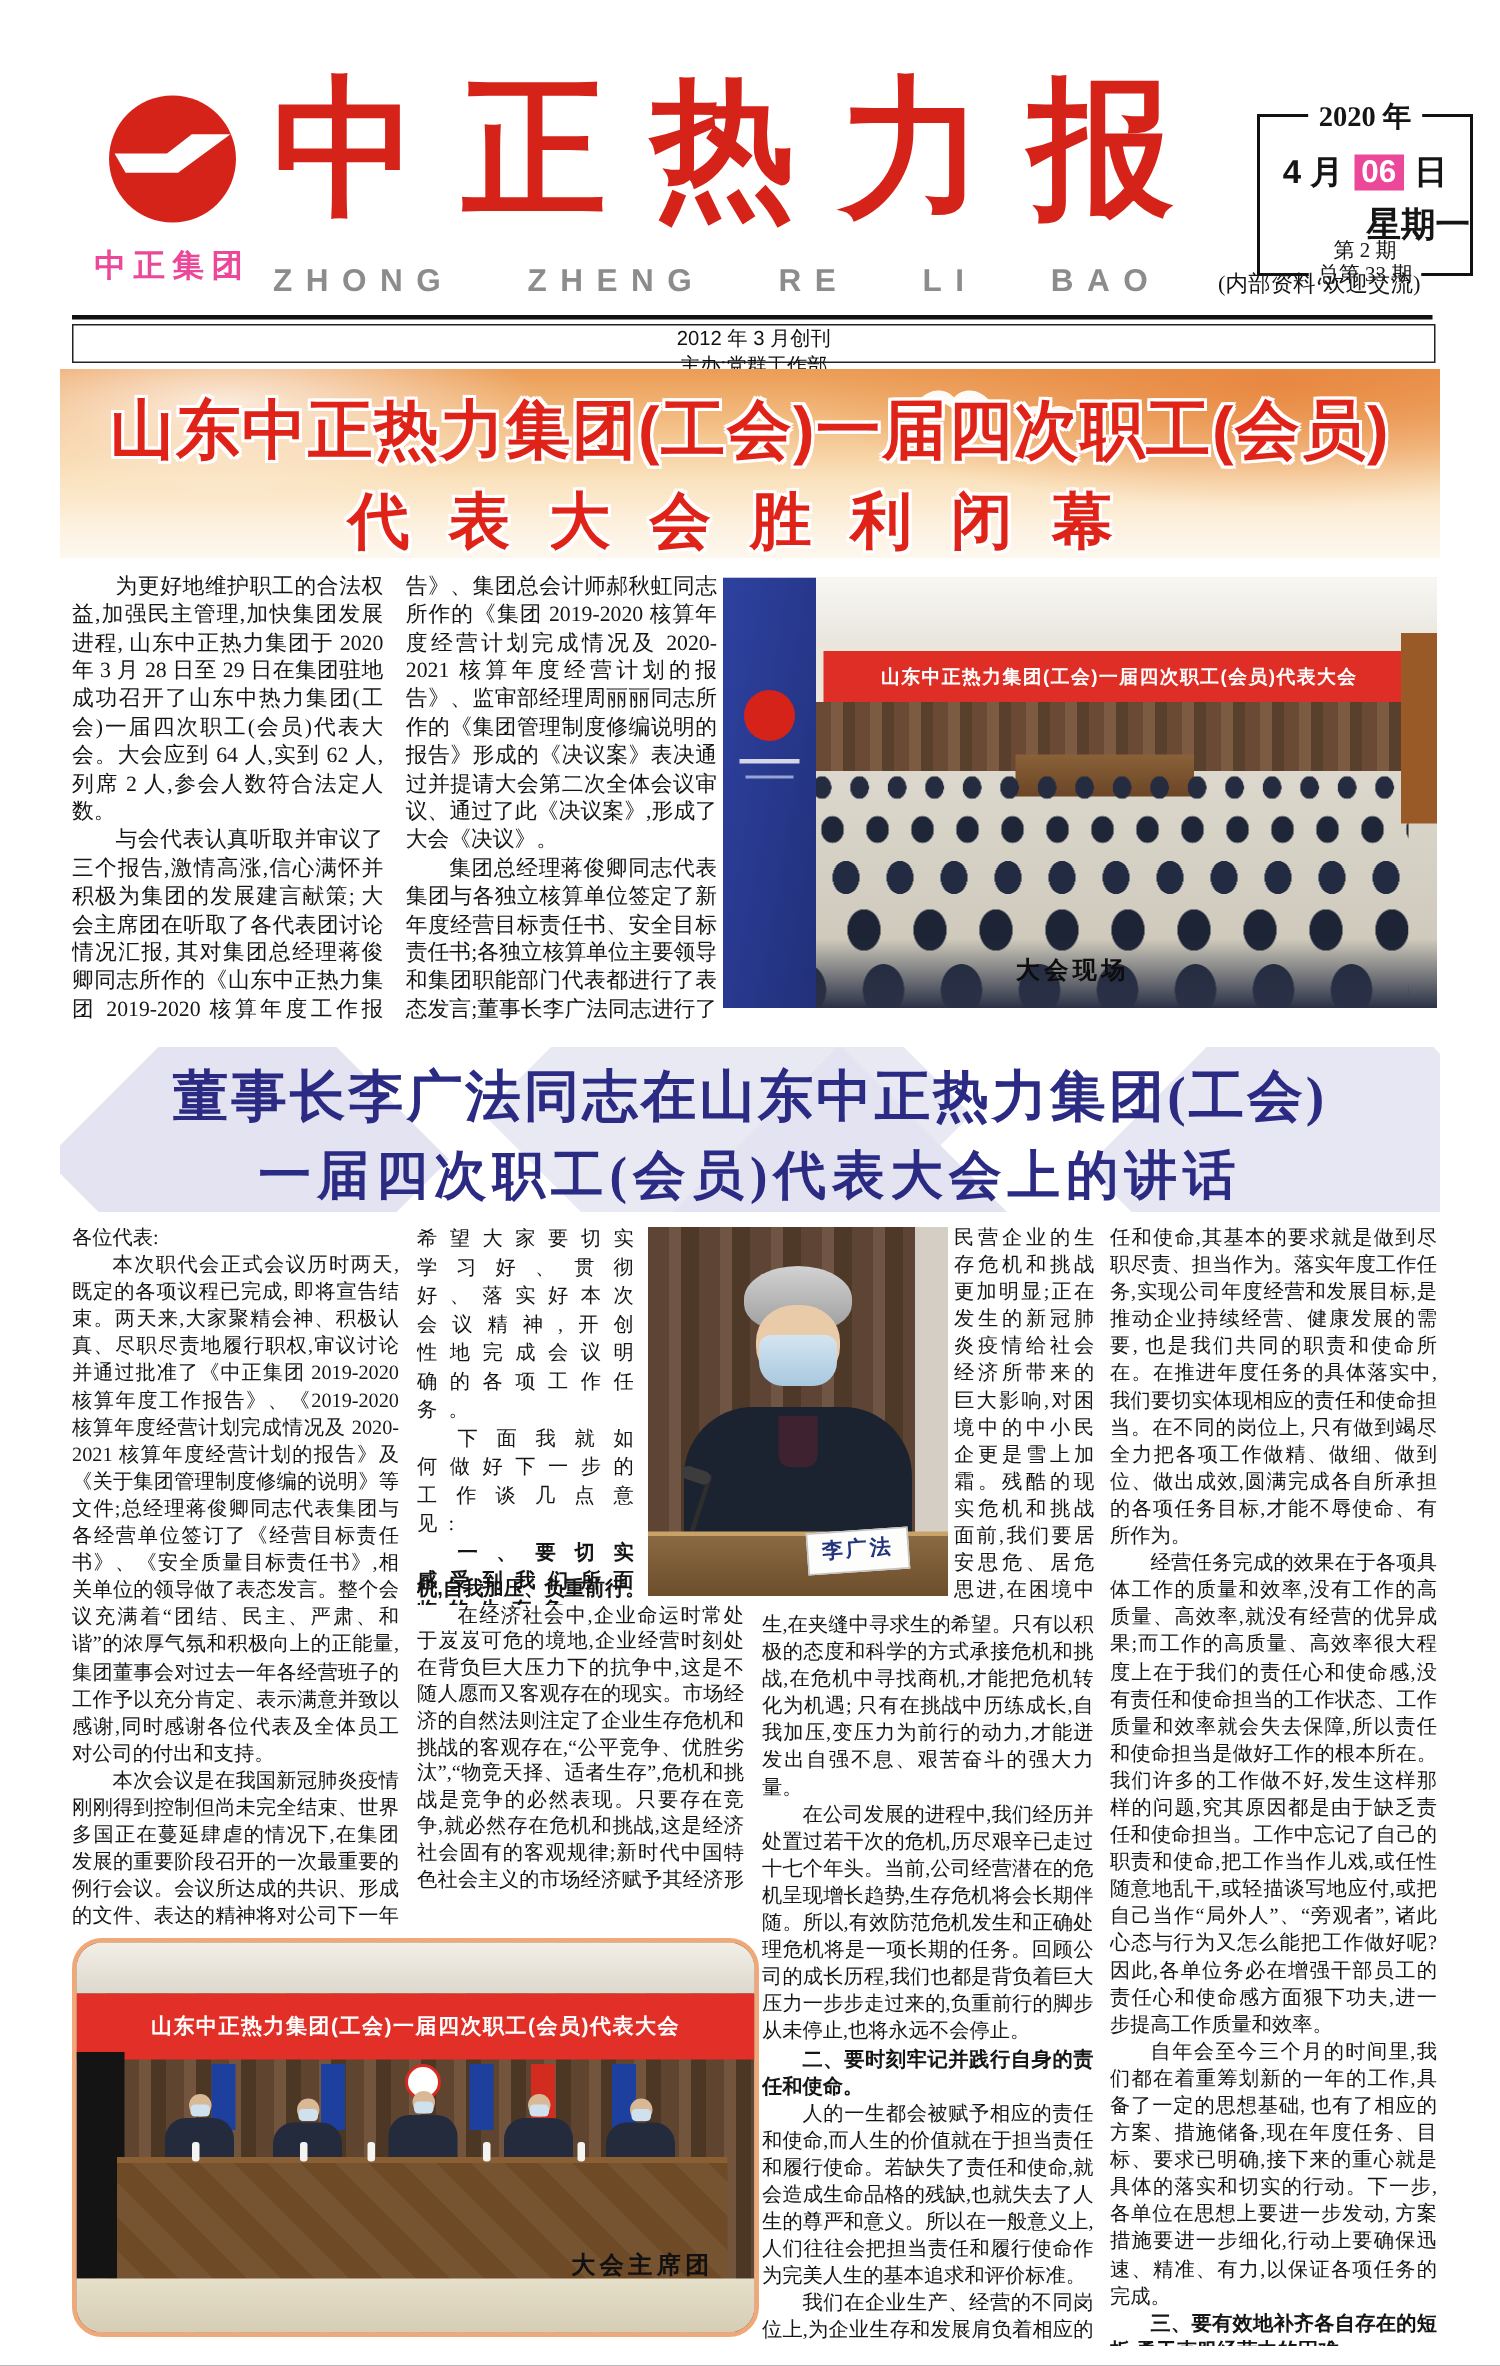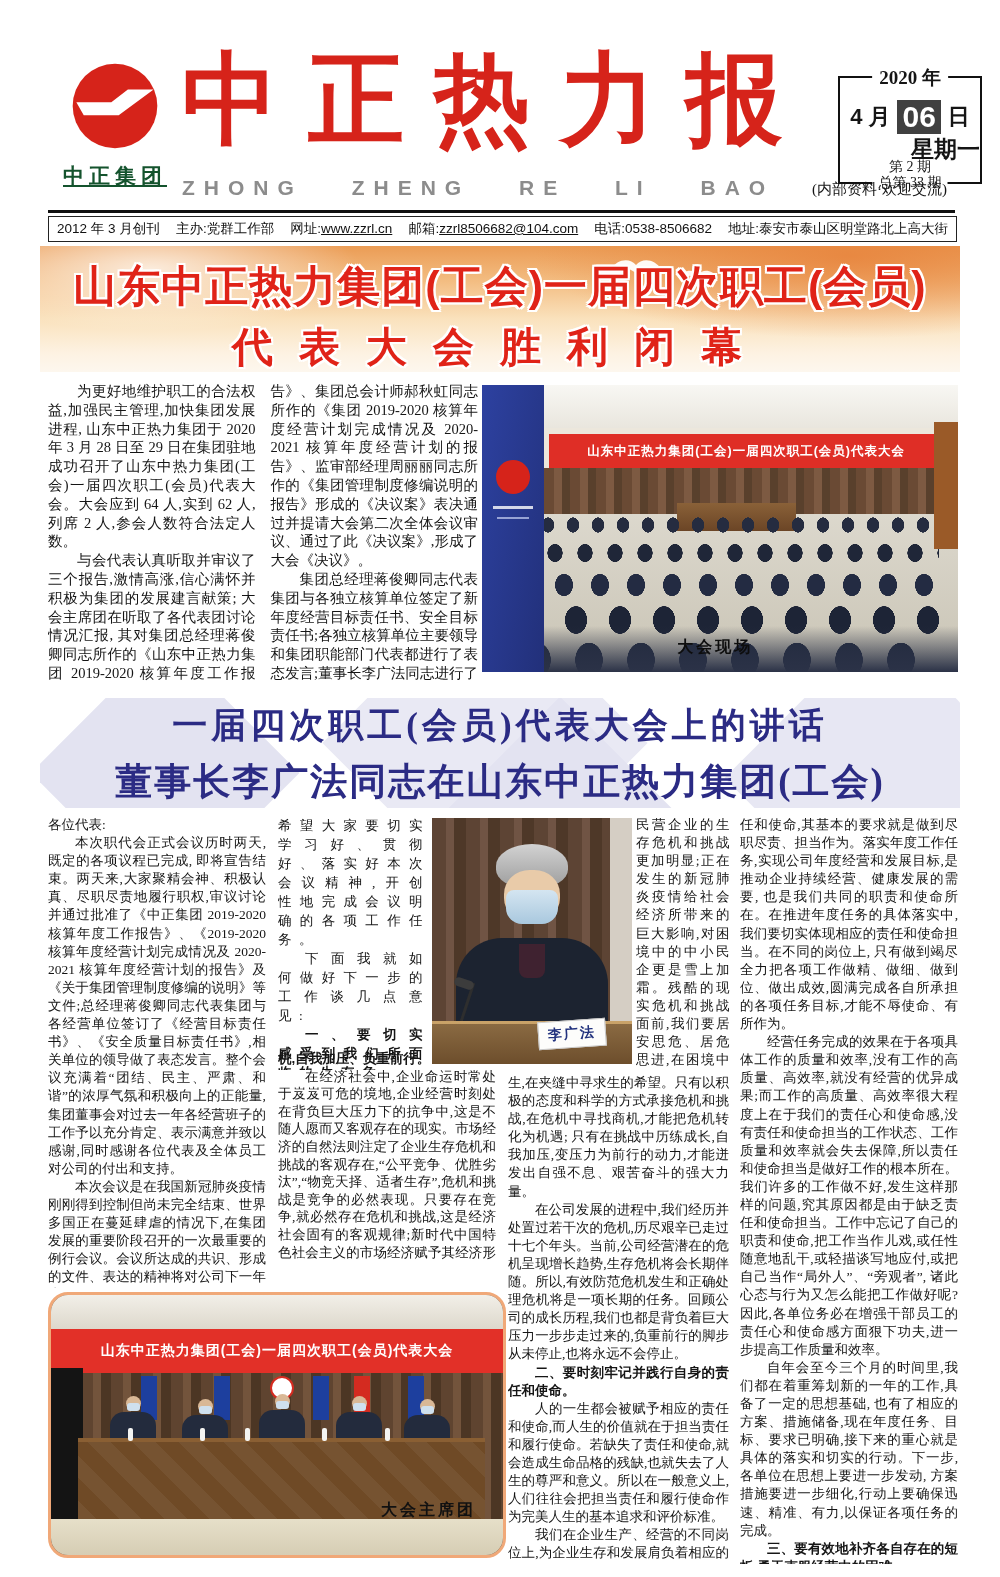--- a/index.html
+++ b/index.html
@@ -1,45 +1,45 @@
 <!DOCTYPE html>
 <html><head>
 <meta charset="utf-8">
 <style>
   html,body{margin:0;padding:0;background:#888;}
   #page{position:relative;width:1000px;height:1577px;background:#fff;margin:0 auto;
         font-family:"Liberation Serif", serif;color:#151515;overflow:hidden;}
 
   
   .logo-wrap{position:absolute;left:52px;top:60px;width:126px;text-align:center;}
-  .logo-name{margin-top:6px;color:#14532d;font-weight:bold;font-size:21px;letter-spacing:5px;font-family:"Liberation Serif",serif;text-decoration:underline;}
+  .logo-name{margin-top:6px;color:#ec4899;font-weight:bold;font-size:21px;letter-spacing:5px;font-family:"Liberation Serif",serif;}
   .masthead-title{position:absolute;left:182px;top:36px;width:630px;text-align:center;
       font-size:96px;font-weight:bold;color:#d6231a;letter-spacing:30px;white-space:nowrap;
       font-family:"Liberation Serif",serif;transform:scaleY(1.05);}
   .masthead-pinyin{position:absolute;left:182px;top:176px;width:630px;
       color:#8c8c8c;font-weight:bold;font-size:21px;letter-spacing:9px;word-spacing:34px;
       font-family:"Liberation Sans",sans-serif;white-space:nowrap;}
   .date-box{position:absolute;left:838px;top:76px;width:140px;height:104px;border:2px solid #111;}
   .date-year{position:absolute;top:-13px;left:50%;transform:translateX(-50%);background:#fff;
       padding:0 7px;font-size:19px;font-weight:bold;white-space:nowrap;}
   .date-line{position:absolute;top:22px;width:100%;display:flex;justify-content:center;align-items:center;gap:7px;
       font-size:22px;font-weight:bold;font-family:"Liberation Sans",sans-serif;}
-  .day-badge{background:#404040;color:#fff;padding:0 5px;font-size:30px;}
+  .day-badge{background:#ec4899;color:#fff;padding:0 5px;font-size:21px;}
   .weekday{position:absolute;top:56px;width:100%;text-align:right;font-weight:bold;font-size:23px;
       font-family:"Liberation Sans",sans-serif;}
   .issue-no{position:absolute;top:80px;width:100%;text-align:center;font-size:14px;}
   .total-issue{position:absolute;bottom:-10px;left:50%;transform:translateX(-50%);background:#fff;
       padding:0 6px;font-size:14px;white-space:nowrap;}
   .internal-note{position:absolute;left:812px;top:180px;width:188px;text-align:left;font-size:15px;}
   .head-rule{position:absolute;left:48px;top:210px;width:907px;height:3px;background:#111;}
 
   
   .info-bar{position:absolute;left:48px;top:216px;width:891px;height:24px;border:1px solid #222;
       display:flex;align-items:center;justify-content:space-between;padding:0 8px;
-      font-size:13.5px;font-family:"Liberation Sans",sans-serif;white-space:nowrap;color:#111;}
+      font-size:13.5px;font-family:"Liberation Sans",sans-serif;white-space:nowrap;color:#111;flex-direction:column;}
   .info-item .u{text-decoration:underline;}
 
   
   .banner{position:absolute;left:40px;top:246px;width:920px;height:126px;overflow:hidden;
       background:
         radial-gradient(ellipse 300px 90px at 12% 18%, rgba(255,255,255,.75), transparent 70%),
         radial-gradient(ellipse 420px 110px at 88% 8%, rgba(231,131,60,.85), transparent 75%),
         linear-gradient(180deg,#eb9c55 0%,#f3bd82 28%,#fae2bd 58%,#fdf2e2 85%,#fdf7ee 100%);}
   .banner-line{position:relative;text-align:center;font-family:"Liberation Sans",sans-serif;
       font-weight:bold;color:#e02318;z-index:2;
@@ -220,22 +220,22 @@
     </div>
     <div class="pm-door"></div>
     <div class="pm-caption">大会现场</div>
   </div>
 
   <div class="speech-head">
     <div class="diamond d1"></div>
     <div class="diamond d2"></div>
     <div class="diamond d3"></div>
     <div class="diamond d4"></div>
+    <div class="speech-head-line sh1">董事长李广法同志在山东中正热力集团(工会)</div>
     <div class="speech-head-line sh2">一届四次职工(会员)代表大会上的讲话</div>
-    <div class="speech-head-line sh1">董事长李广法同志在山东中正热力集团(工会)</div>
   </div>
 
   <div class="sp s-col1">
     <p class="noindent">各位代表:</p>
     <p>本次职代会正式会议历时两天,既定的各项议程已完成, 即将宣告结束。两天来,大家聚精会神、积极认真、尽职尽责地履行职权,审议讨论并通过批准了《中正集团 2019-2020 核算年度工作报告》、《2019-2020 核算年度经营计划完成情况及 2020-2021 核算年度经营计划的报告》及《关于集团管理制度修编的说明》等文件;总经理蒋俊卿同志代表集团与各经营单位签订了《经营目标责任书》、《安全质量目标责任书》,相关单位的领导做了表态发言。整个会议充满着“团结、民主、严肃、和谐”的浓厚气氛和积极向上的正能量,集团董事会对过去一年各经营班子的工作予以充分肯定、表示满意并致以感谢,同时感谢各位代表及全体员工对公司的付出和支持。</p>
     <p>本次会议是在我国新冠肺炎疫情刚刚得到控制但尚未完全结束、世界多国正在蔓延肆虐的情况下,在集团发展的重要阶段召开的一次最重要的例行会议。会议所达成的共识、形成的文件、表达的精神将对公司下一年度的工作乃至公司未来的发展起到积极的作用。</p>
   </div>
 
   <div class="sp s-col2a">
     <p class="noindent">希望大家要切实学习好、贯彻好、落实好本次会议精神,开创性地完成会议明确的各项工作任务。</p>

